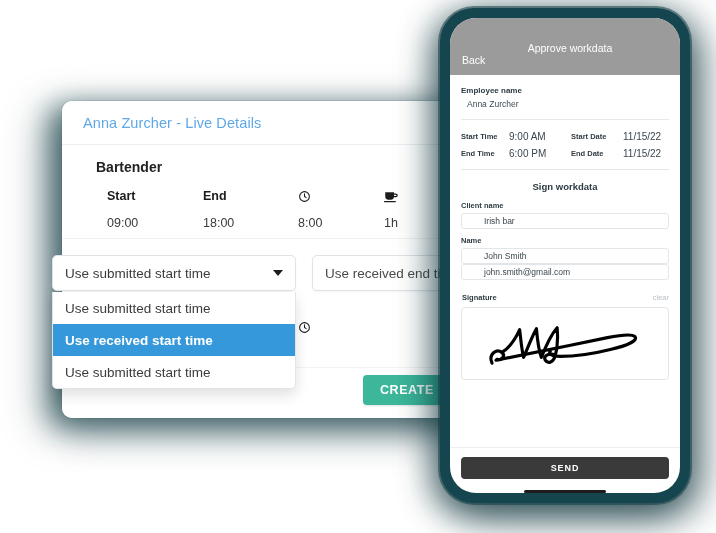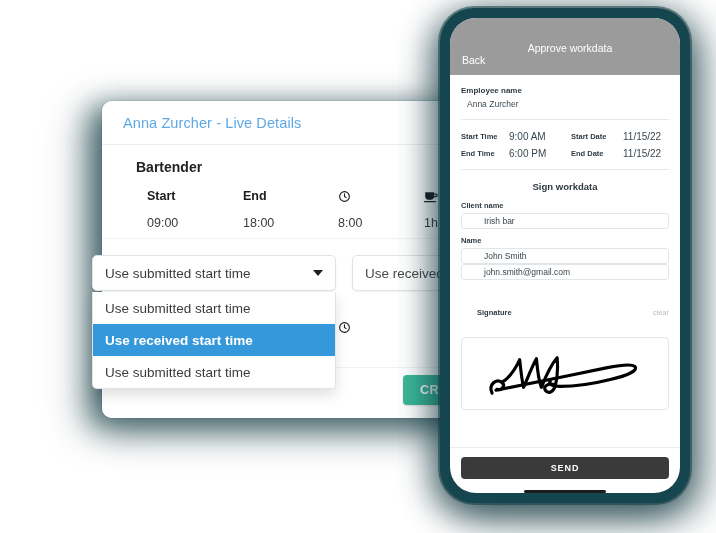--- a/index.html
+++ b/index.html
@@ -25,21 +25,20 @@
     height: 317px;
     background: #ffffff;
     border-radius: 10px;
     box-shadow:
       0 0 0 1px rgba(20,70,80,0.10),
       -10px 6px 26px rgba(12,58,66,0.55),
       -18px 10px 42px rgba(10,48,56,0.40),
       2px 14px 34px rgba(10,48,56,0.30);
     overflow: visible;
     z-index: 2;
-    margin-left: 40px;
   }
   #desktop-card-inner {
     width: 100%;
     height: 100%;
     border-radius: 10px;
     overflow: hidden;
     position: relative;
     background: #fff;
   }
 
@@ -491,21 +490,21 @@
 
       <div class="p-field-label">Client name</div>
       <div class="p-input">Irish bar</div>
 
       <div class="p-field-label">Name</div>
       <div class="p-input">John Smith</div>
 
       <div class="p-input">john.smith@gmail.com</div>
 
       <div class="sig-head">
-        <span class="p-field-label" style="margin:16px">Signature</span>
+        <span class="p-field-label" style="margin:1px">Signature</span>
         <span id="signature-clear">clear</span>
       </div>
 
       <div id="signature-pad">
         <svg viewBox="0 0 200 72" preserveAspectRatio="xMidYMid meet">
           <g fill="none" stroke="#000000" stroke-width="3.2" stroke-linecap="round" stroke-linejoin="round">
             <path d="M26 56 C22 47, 30 41, 36 45 C40 48, 36 54, 31 52"></path>
             <path d="M36 45 C44 40, 50 31, 54 22 C55 30, 56 42, 58 50 C62 41, 66 30, 71 21 C72 32, 73 43, 76 50 C80 40, 85 28, 92 20 C93 31, 92 42, 90 49 C88 55, 83 57, 80 53 C78 49, 82 46, 88 47"></path>
             <path d="M30 53 C60 47, 105 38, 143 30 C158 27, 168 26, 171 29 C174 33, 164 38, 146 42 C126 47, 106 49, 95 49 C87 49, 83 47, 85 44"></path>
           </g>

